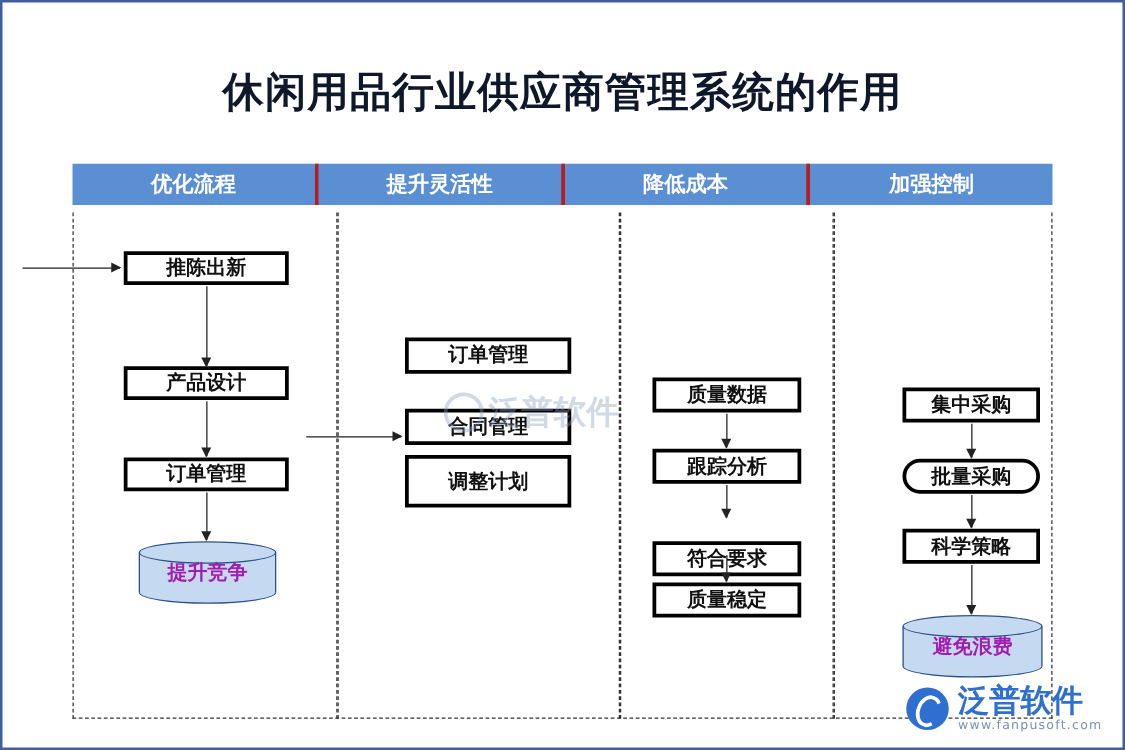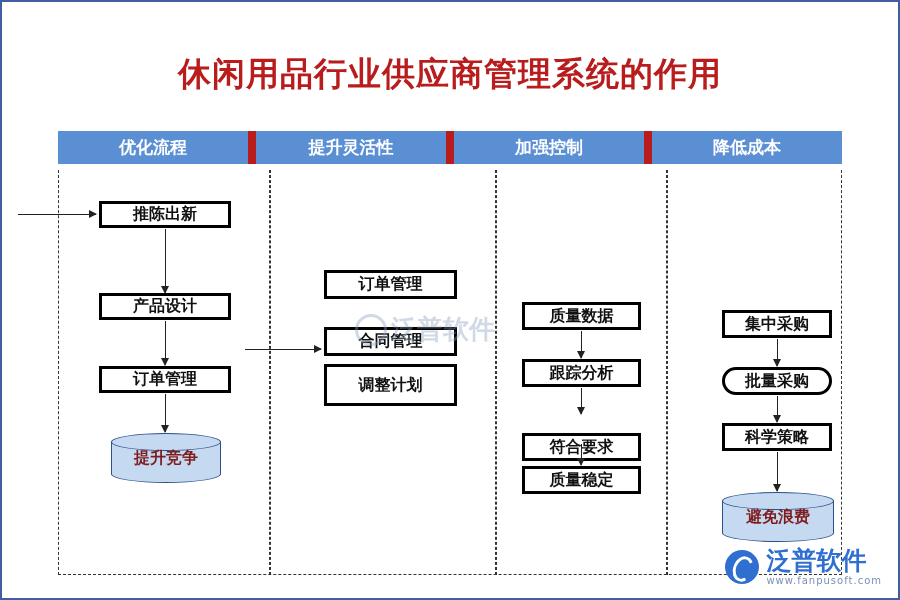--- a/index.html
+++ b/index.html
@@ -22,21 +22,21 @@
     box-sizing: border-box;
     pointer-events: none;
   }
   .title {
     position: absolute;
     left: 0; top: 52px;
     width: 900px;
     text-align: center;
     font-size: 33px;
     font-weight: bold;
-    color: #b91c1c;
+    color: #0f172a;
     letter-spacing: 1px;
     font-family: "DejaVu Serif", serif;
   }
   
   .header-band {
     position: absolute;
     left: 58px;
     top: 131px;
     width: 784px;
     height: 33px;
@@ -44,21 +44,21 @@
   }
   .col-header {
     flex: 1 1 0;
     background: #5b8fd4;
     color: #ffffff;
     font-size: 17px;
     font-weight: bold;
     display: flex;
     align-items: center;
     justify-content: center;
-    border-right: 8px solid #b91c1c;
+    border-right: 3px solid #b91c1c;
     box-sizing: border-box;
     font-family: "DejaVu Serif", serif;
   }
   .col-header:last-child { border-right: none; }
 
   
   .dashed-col {
     position: absolute;
     top: 170px;
     height: 405px;
@@ -115,21 +115,21 @@
   .cyl-top { top: 0; }
   .cyl-bottom { bottom: 0; background: #c5d9f1; }
   .cyl-label {
     position: absolute;
     left: 0; right: 0; top: 0; bottom: 0;
     display: flex;
     align-items: center;
     justify-content: center;
     font-size: 16px;
     font-weight: bold;
-    color: #7f1d1d;
+    color: #a21caf;
     font-family: "DejaVu Serif", serif;
     z-index: 3;
   }
 
   
   .arrow-v {
     position: absolute;
     width: 1px;
     background: #222;
   }
@@ -219,22 +219,22 @@
 </head>
 <body>
 
 <div class="page-border"></div>
 
 <div class="title">休闲用品行业供应商管理系统的作用</div>
 
 <div class="header-band">
   <div class="col-header">优化流程</div>
   <div class="col-header">提升灵活性</div>
+  <div class="col-header">降低成本</div>
   <div class="col-header">加强控制</div>
-  <div class="col-header">降低成本</div>
 </div>
 
 <div class="dashed-col" style="left:58px; width:212px;"></div>
 <div class="dashed-col" style="left:270px; width:226px;"></div>
 <div class="dashed-col" style="left:496px; width:171px;"></div>
 <div class="dashed-col" style="left:667px; width:175px;"></div>
 <div class="dashed-bottom"></div>
 
 <div class="arrow-h" style="left:18px; top:214px; width:78px;"></div>
 

